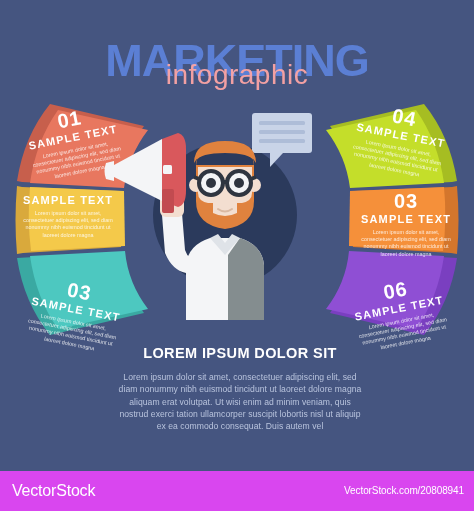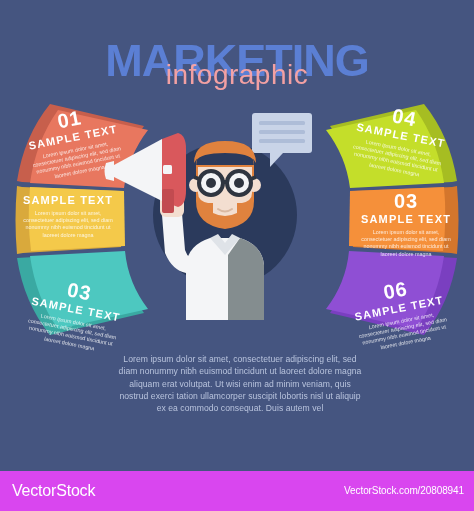--- a/index.html
+++ b/index.html
@@ -296,20 +296,21 @@
           <line x1="123" y1="77" x2="127" y2="77" stroke="#2f3540" stroke-width="4"></line>
           <line x1="99" y1="74" x2="94" y2="72" stroke="#2f3540" stroke-width="4"></line>
           <line x1="151" y1="74" x2="156" y2="72" stroke="#2f3540" stroke-width="4"></line>
           <circle cx="111" cy="78" r="5" fill="#2f3540"></circle>
           <circle cx="139" cy="78" r="5" fill="#2f3540"></circle>
         </g>
       </g>
     </svg>
 
     <div id="bottom-block">
+      <div id="bottom-heading">LOREM IPSUM DOLOR SIT</div>
       <div id="bottom-body">Lorem ipsum dolor sit amet, consectetuer adipiscing elit, sed diam nonummy nibh euismod tincidunt ut laoreet dolore magna aliquam erat volutpat. Ut wisi enim ad minim veniam, quis nostrud exerci tation ullamcorper suscipit lobortis nisl ut aliquip ex ea commodo consequat. Duis autem vel</div>
     </div>
 
   </div>
 
   <div id="footer">
     <div id="footer-logo">VectorStock</div>
     <div id="footer-url">VectorStock.com/20808941</div>
   </div>
 </div>

